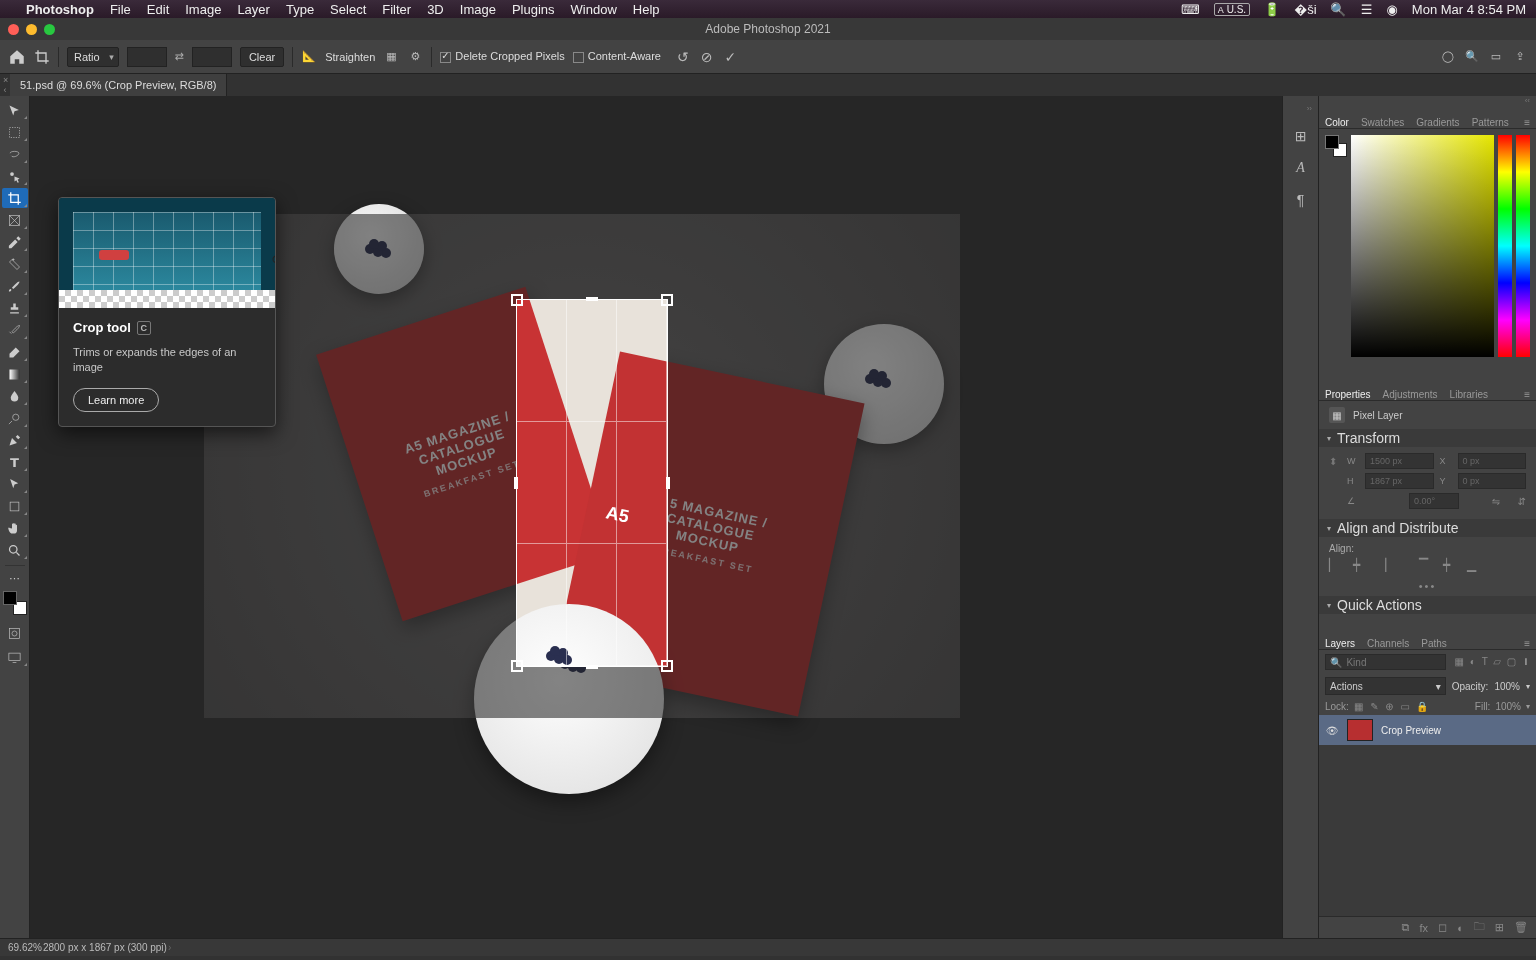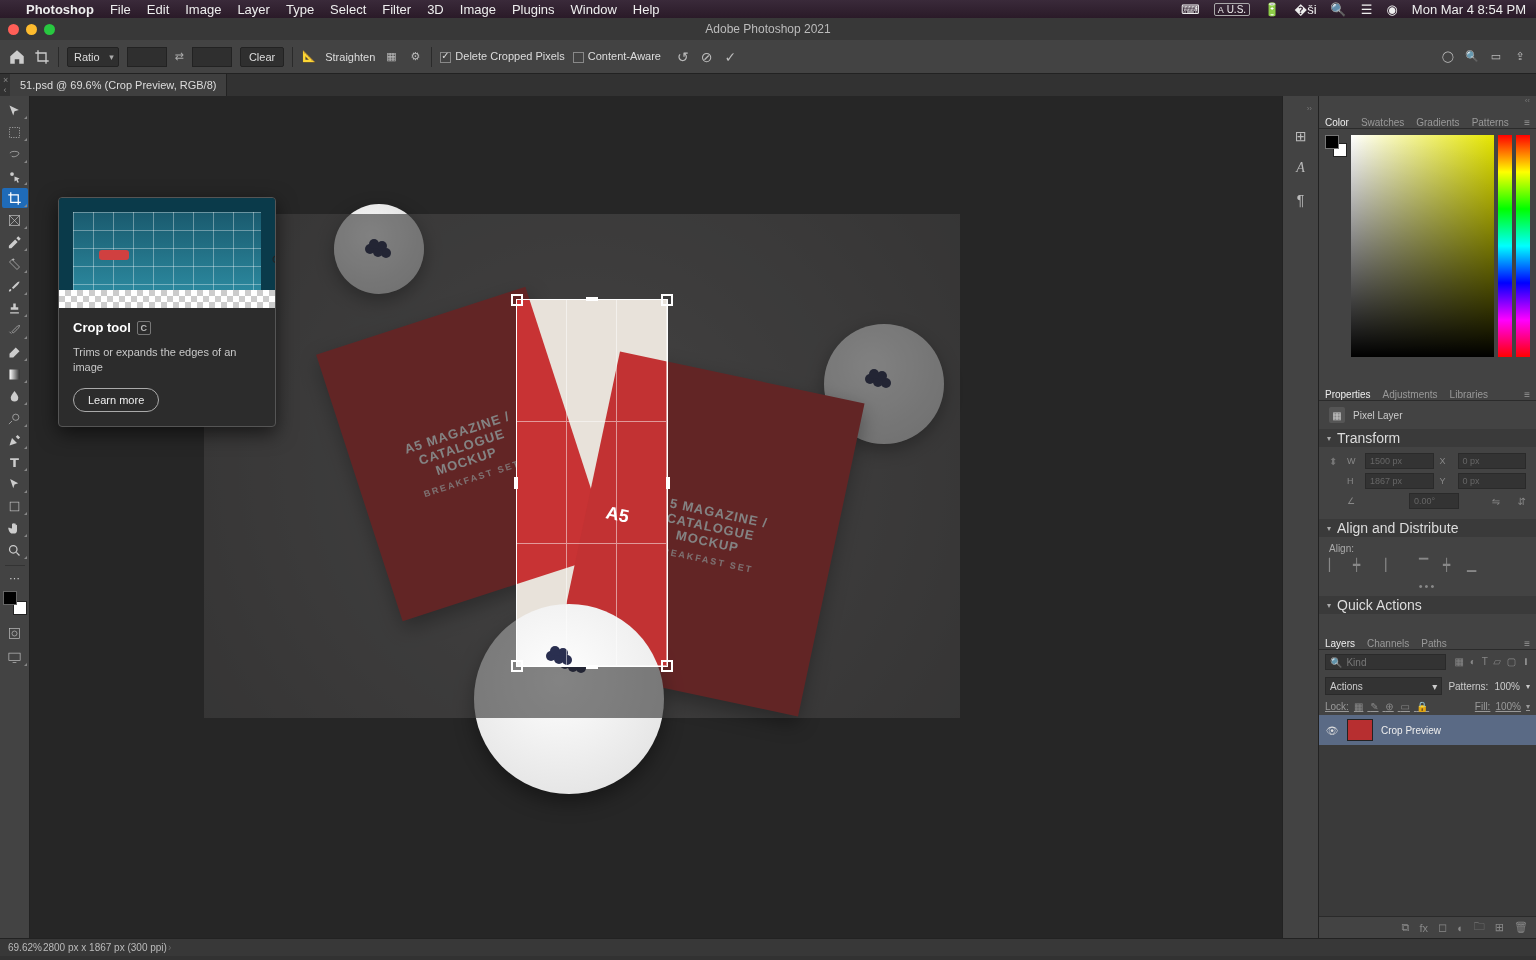--- a/index.html
+++ b/index.html
@@ -122,21 +122,21 @@
 .align-row span{ width:14px; height:14px; color:#888; font-size:12px;}
 .quick-actions{ padding:4px 0 8px;}
 .dots{ text-align:center; color:#888; letter-spacing:2px; padding-bottom:4px;}
 
 .layers-body{ flex:1; display:flex; flex-direction:column; min-height:170px;}
 .layers-controls{ display:flex; align-items:center; padding:4px 6px; gap:6px; font-size:10px; color:#aaa;}
 .layers-controls .search{ flex:1; height:16px; background:#333; border:1px solid #2a2a2a; display:flex; align-items:center; padding:0 4px; color:#777; gap:4px;}
 .layers-controls .filters span{ width:12px; height:12px; color:#888; margin-left:3px; font-size:10px;}
 .blend-row{ display:flex; align-items:center; padding:3px 6px; gap:6px; font-size:10px;}
 .blend-row .sel{ flex:1; height:18px; background:#333; border:1px solid #2a2a2a; display:flex; align-items:center; padding:0 4px; justify-content:space-between;}
-.lock-row{ display:flex; align-items:center; padding:3px 6px; gap:5px; font-size:10px; color:#999;text-decoration:underline;}
+.lock-row{ display:flex; align-items:center; padding:3px 6px; gap:5px; font-size:10px; color:#999;}
 .lock-row .icons span{ margin-right:4px; font-size:10px; color:#888;}
 .layer-item{ display:flex; align-items:center; height:30px; background:#5a6a85; padding:0 6px; gap:8px; font-size:10px; color:#eee;}
 .layer-item .eye{ width:14px; text-align:center; color:#ddd;}
 .layer-item .thumb{ width:26px; height:22px; background:#b72f30; border:1px solid #222;}
 .layers-fill{ flex:1; background:#3a3a3a;}
 .layers-footer{ height:22px; border-top:1px solid #2a2a2a; display:flex; align-items:center; justify-content:flex-end; gap:10px; padding:0 8px; color:#888; font-size:11px;}
 
 
 .status-bar { height:18px; background:#383838; border-top:1px solid #222; display:flex; align-items:center; font-size:10px; color:#bbb; padding:0 8px; gap:1px;}
 .status-bar .sep{ color:#666;}
@@ -542,21 +542,21 @@
           <span>▱</span>
           <span>▢</span>
           <span style="color:#ddd;">⏽</span>
         </div>
       </div>
       <div class="blend-row">
         <div class="sel">
             <span>Actions</span>
             <span>▾</span>
           </div>
-        <span>Patterns:</span>
+        <span>Opacity:</span>
         <span>100%</span>
           <span style="font-size:8px;">▾</span>
       </div>
       <div class="lock-row">
         <span>Lock:</span>
         <span class="icons">
           <span>▦</span>
           <span>✎</span>
           <span>⊕</span>
           <span>▭</span>

